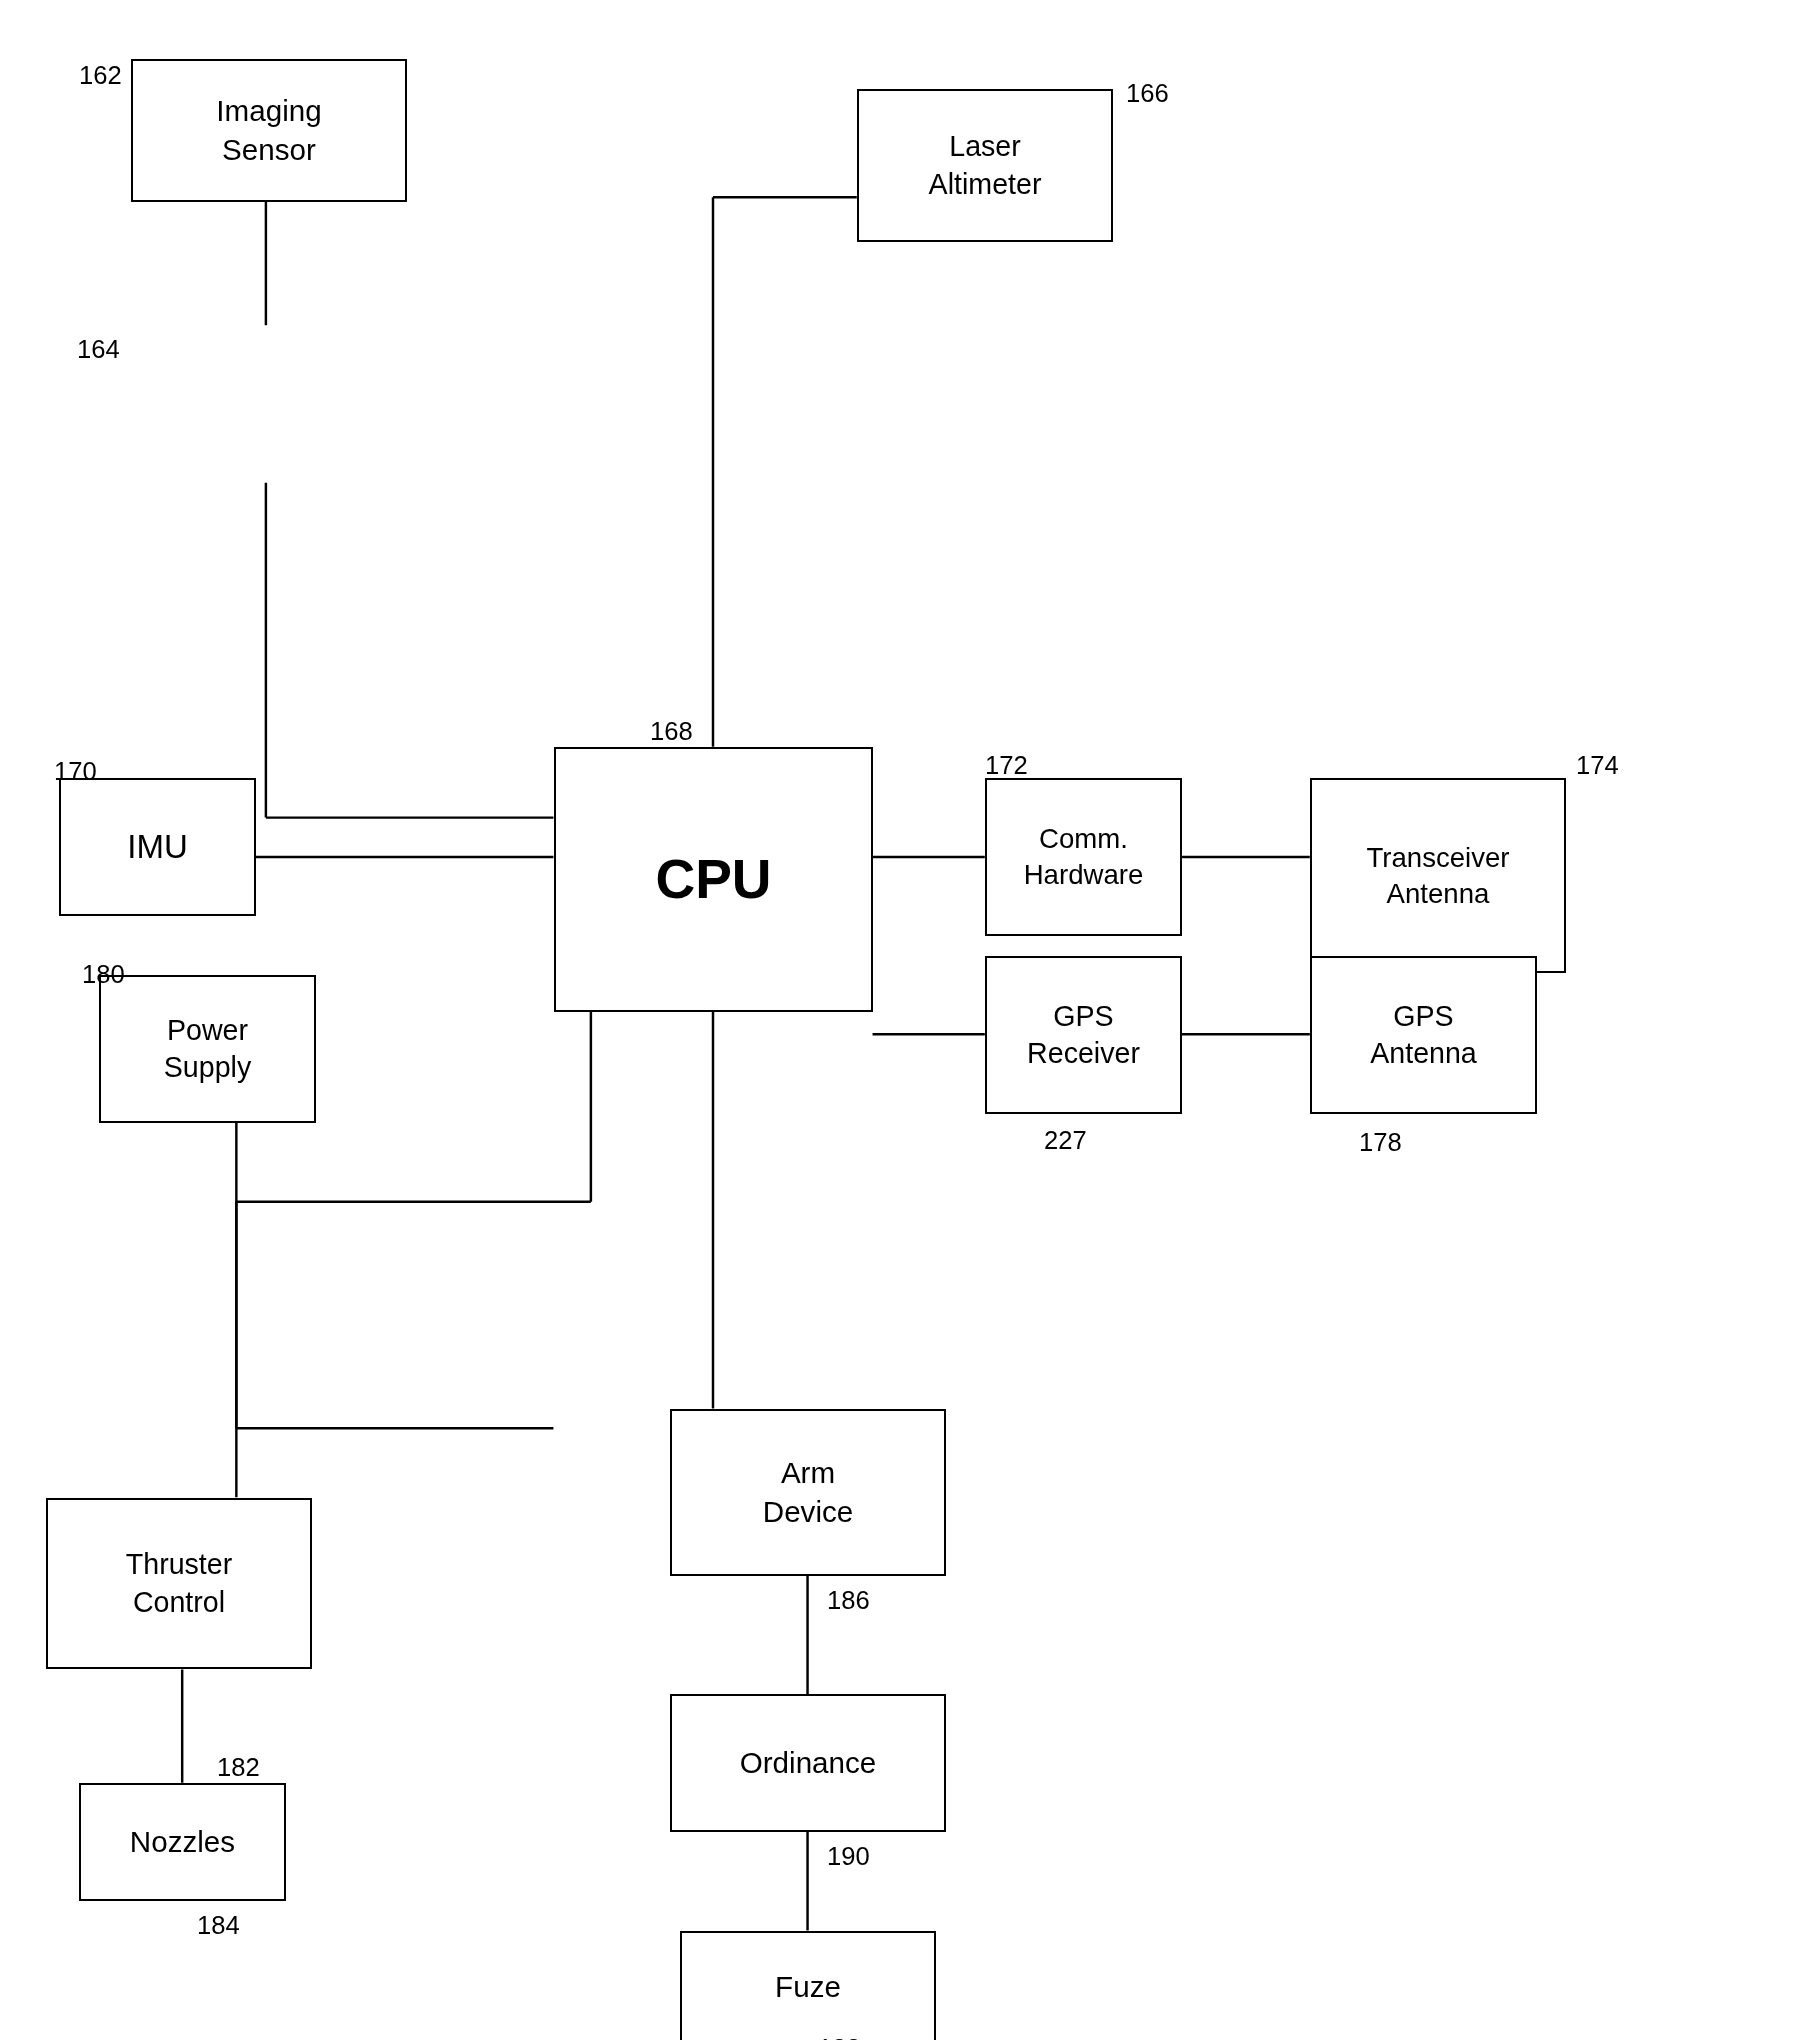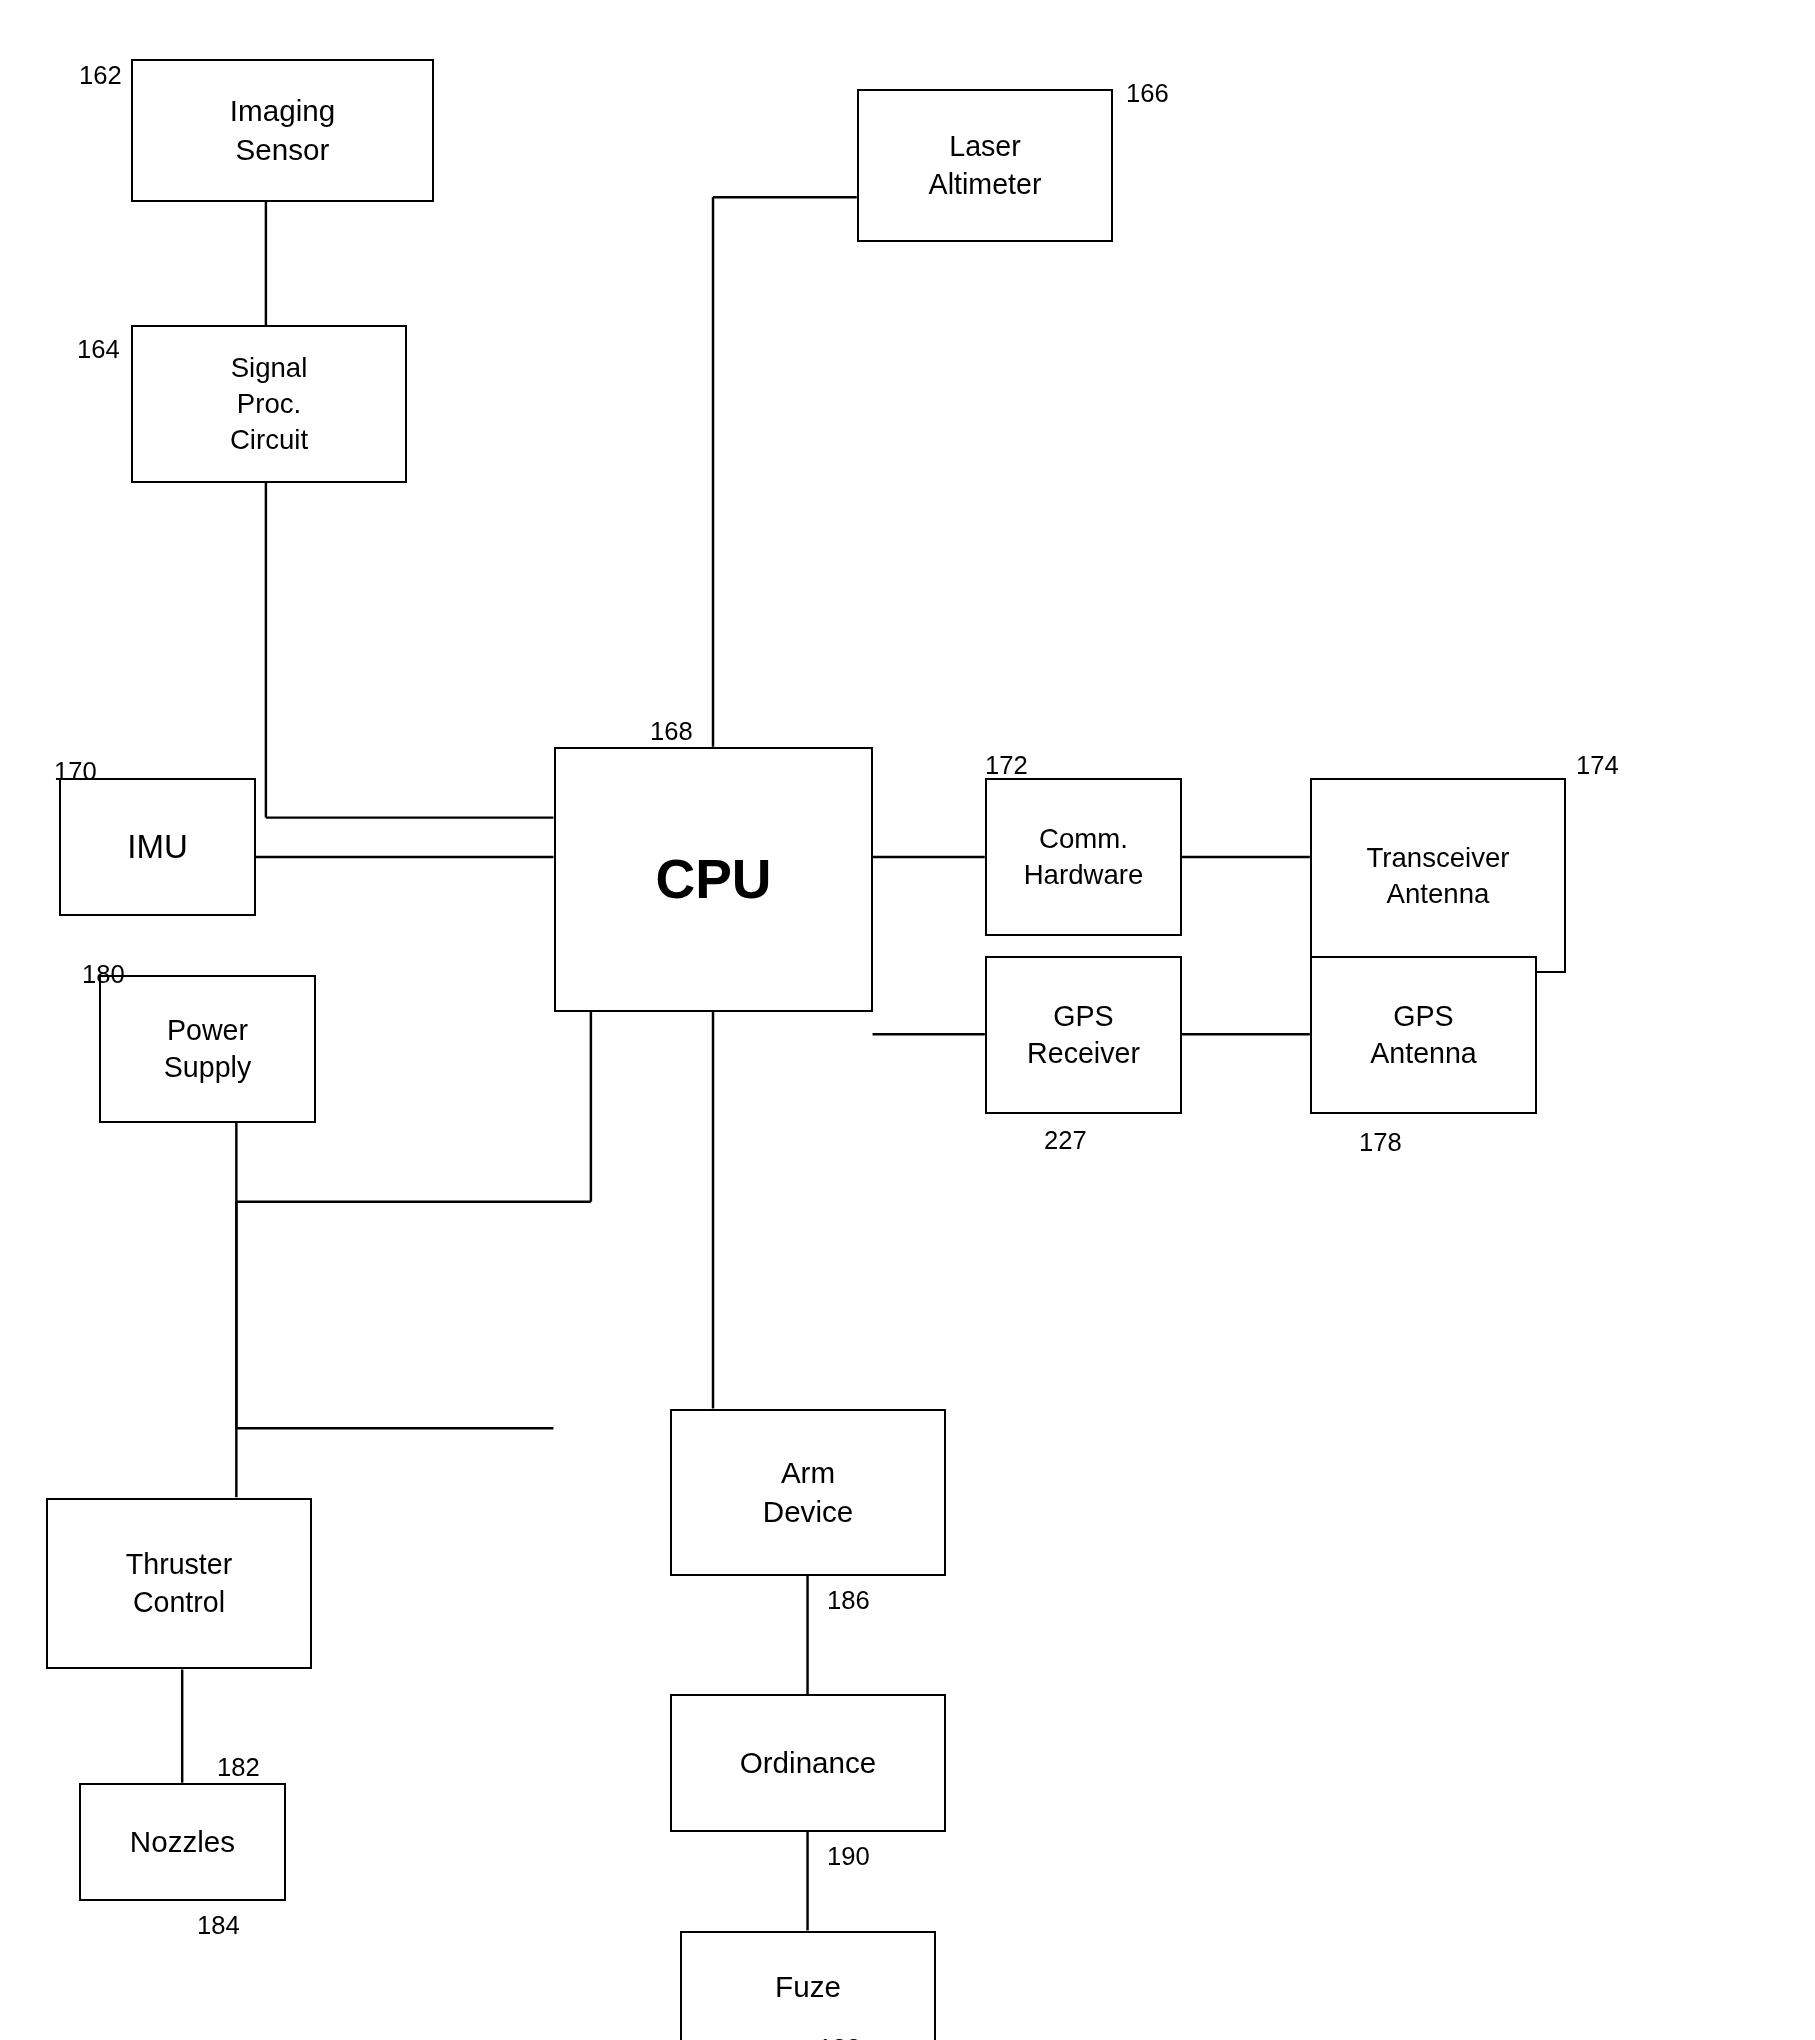--- a/index.html
+++ b/index.html
@@ -82,32 +82,27 @@
 
     <line x1="820" y1="1860" x2="820" y2="1960"></line>
 
     <line x1="600" y1="1027" x2="600" y2="1220"></line>
     <line x1="600" y1="1220" x2="240" y2="1220"></line>
     <line x1="240" y1="1220" x2="240" y2="1520"></line>
 
     <line x1="185" y1="1695" x2="185" y2="1810"></line>
   </svg>
 
-  <div class="box" style="left:131px; top:59px; width:303px; height:143px; font-size:29.6px;">
+  <div class="box" style="left:131px; top:59px; width:276px; height:143px; font-size:29.6px;">
     <span style="white-space:pre-line;">Imaging
 Sensor</span>
   </div>
 
   <div class="label" style="left:79px; top:61px;">162</div>
 
-  <div class="box" style="left:131px; top:325px; width:276px; height:158px; font-size:27.6px;">
-    <span style="white-space:pre-line;">Signal
-Proc.
-Circuit</span>
-  </div>
 
   <div class="label" style="left:77px; top:335px;">164</div>
 
   <div class="box" style="left:59px; top:778px; width:197px; height:138px; font-size:33px;">
     <span>IMU</span>
   </div>
 
   <div class="label" style="left:54px; top:757px;">170</div>
 
   <div class="box" style="left:99px; top:975px; width:217px; height:148px; font-size:28.6px;">

